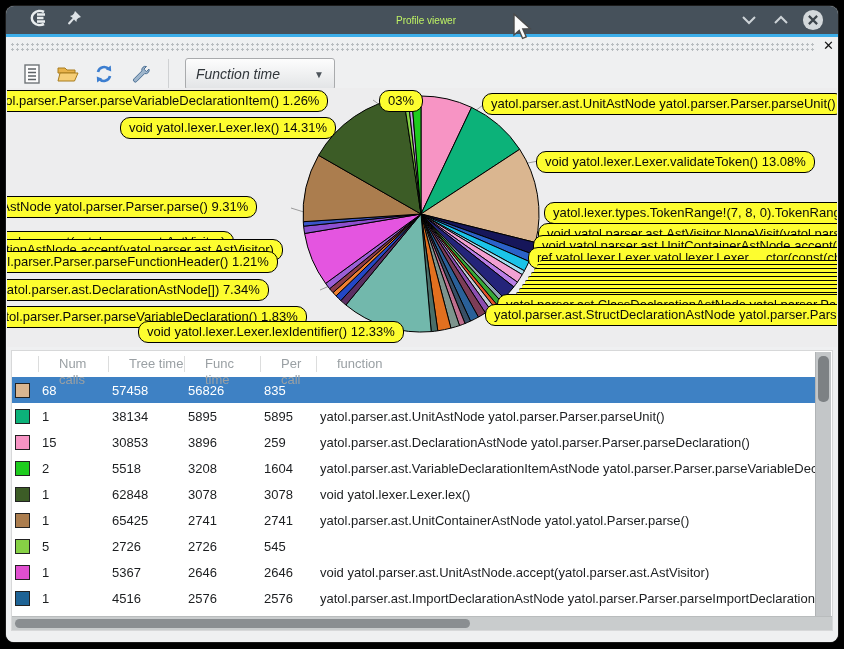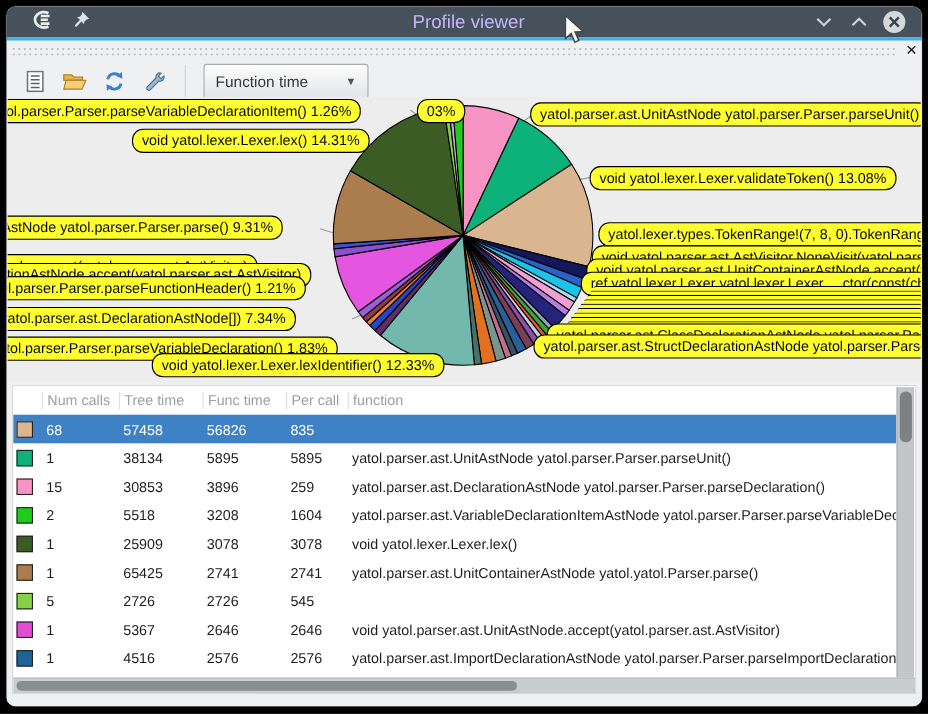--- a/index.html
+++ b/index.html
@@ -3,49 +3,49 @@
 <meta charset="utf-8">
 <style>
   html,body{margin:0;padding:0;}
   body{width:844px;height:649px;background:#000;position:relative;overflow:hidden;
        font-family:"Liberation Sans","DejaVu Sans",sans-serif;}
   .window{position:absolute;left:6px;top:6px;width:832px;height:636px;background:#eff0f1;
           border-radius:8px;overflow:hidden;box-shadow:0 0 0 1px #1a1a1a;}
   .titlebar{position:absolute;left:0;top:0;right:0;height:28px;background:#46515b;
             display:flex;align-items:center;}
   .tb-left{display:flex;align-items:center;gap:14px;padding-left:22px;width:200px;}
-  .tb-title{flex:1;text-align:center;color:#c4b5fd;font-size:17px;}
+  .tb-title{flex:1;text-align:center;color:#bef264;font-size:10px;}
   .tb-right{display:flex;align-items:center;gap:10px;width:200px;justify-content:flex-end;padding-right:14px;}
   .tb-btn{width:22px;height:22px;display:flex;align-items:center;justify-content:center;cursor:default;}
   .blueline{position:absolute;left:0;top:28px;right:0;height:3px;background:#3daee9;}
   .content{position:absolute;left:0;top:31px;right:0;bottom:0;background:#eff0f1;}
   .dockhead{position:absolute;left:2px;top:3px;right:2px;height:12px;}
   .dots{position:absolute;left:2px;top:2px;right:20px;height:9px;
         background-image:radial-gradient(#b9bdc0 1px,transparent 1.2px);background-size:5px 5px;}
   .dock-x{position:absolute;right:2px;top:-2px;color:#111;font-size:13px;font-weight:bold;cursor:default;}
   .toolbar{position:absolute;left:14px;top:18px;height:38px;display:flex;align-items:center;gap:12px;}
   .tool-btn{width:24px;height:24px;display:flex;align-items:center;justify-content:center;cursor:default;}
   .tool-sep{width:1px;height:30px;background:#cfd1d3;margin:0 4px;}
   .combo{width:150px;height:32px;border:1px solid #a9abad;border-radius:3px;
          background:linear-gradient(#fdfdfd,#e2e4e6);display:flex;align-items:center;
          padding:0 10px;box-sizing:border-box;font-size:14px;color:#31363b;cursor:default;}
-  .combo .cv{flex:1;}
+  .combo .cv{flex:1;font-style:italic;}
   .combo .arrow{color:#4d545b;font-size:10px;}
   .chart{position:absolute;left:1px;top:51px;width:830px;height:259px;overflow:hidden;background:#ededee;}
   .chart svg{position:absolute;left:0;top:0;}
   .callout{position:absolute;background:#fdfd2f;border:1.6px solid #000;border-radius:10px;
            padding:1px 8px 2px 8px;font-size:13px;color:#0a0a0a;white-space:nowrap;line-height:17px;}
   .stripe{position:absolute;height:4px;background:#fdfd2f;border-top:1.6px solid #000;
           border-bottom:1.6px solid #000;border-radius:2px;}
   .tablewrap{position:absolute;left:5px;right:5px;top:313px;bottom:11px;background:#fff;
              border:1px solid #d7d8d9;overflow:hidden;}
   .rowsclip{position:absolute;left:0;top:0;right:17px;bottom:13px;overflow:hidden;}
   .thead{display:grid;grid-template-columns:26px 70px 76px 76px 56px 1fr;height:26px;
          align-items:center;color:#9aA0a4;font-size:13px;background:#fff;}
-  .thead .hcell{padding-left:4px;border-left:1px solid #dcdddd;height:16px;line-height:16px;cursor:default;}
+  .thead .hcell{padding-left:20px;border-left:1px solid #dcdddd;height:16px;line-height:16px;cursor:default;}
   .thead .hcell:first-child{border-left:none;}
   .trow{display:grid;grid-template-columns:26px 70px 76px 76px 56px 1fr;height:26px;
         align-items:center;font-size:13px;color:#1c1e20;cursor:default;}
   .trow.sel{background:#3e81c4;color:#fff;}
   .swatch{width:15px;height:15px;border:1px solid #222;margin-left:3px;box-sizing:border-box;}
   .cell{padding-left:4px;white-space:nowrap;overflow:hidden;}
   .vscroll{position:absolute;right:1px;top:1px;width:15px;bottom:14px;background:#c3c6c8;
            border-left:1px solid #b0b3b5;}
   .vthumb{position:absolute;left:2px;right:2px;top:4px;height:46px;background:#7d8184;border-radius:5px;}
   .hscroll{position:absolute;left:0;right:0;bottom:0;height:13px;background:#c9cccd;border-top:1px solid #b9bcbd;}
@@ -256,21 +256,21 @@
               <div class="cell">5518</div>
               <div class="cell">3208</div>
               <div class="cell">1604</div>
               <div class="cell">yatol.parser.ast.VariableDeclarationItemAstNode yatol.parser.Parser.parseVariableDeclarationItem()</div>
             </div>
             <div class="trow">
               <div>
                 <div class="swatch" style="background: rgb(60, 92, 38);"></div>
               </div>
               <div class="cell">1</div>
-              <div class="cell">25909</div>
+              <div class="cell">62848</div>
               <div class="cell">3078</div>
               <div class="cell">3078</div>
               <div class="cell">void yatol.lexer.Lexer.lex()</div>
             </div>
             <div class="trow">
               <div>
                 <div class="swatch" style="background: rgb(171, 125, 78);"></div>
               </div>
               <div class="cell">1</div>
               <div class="cell">65425</div>

